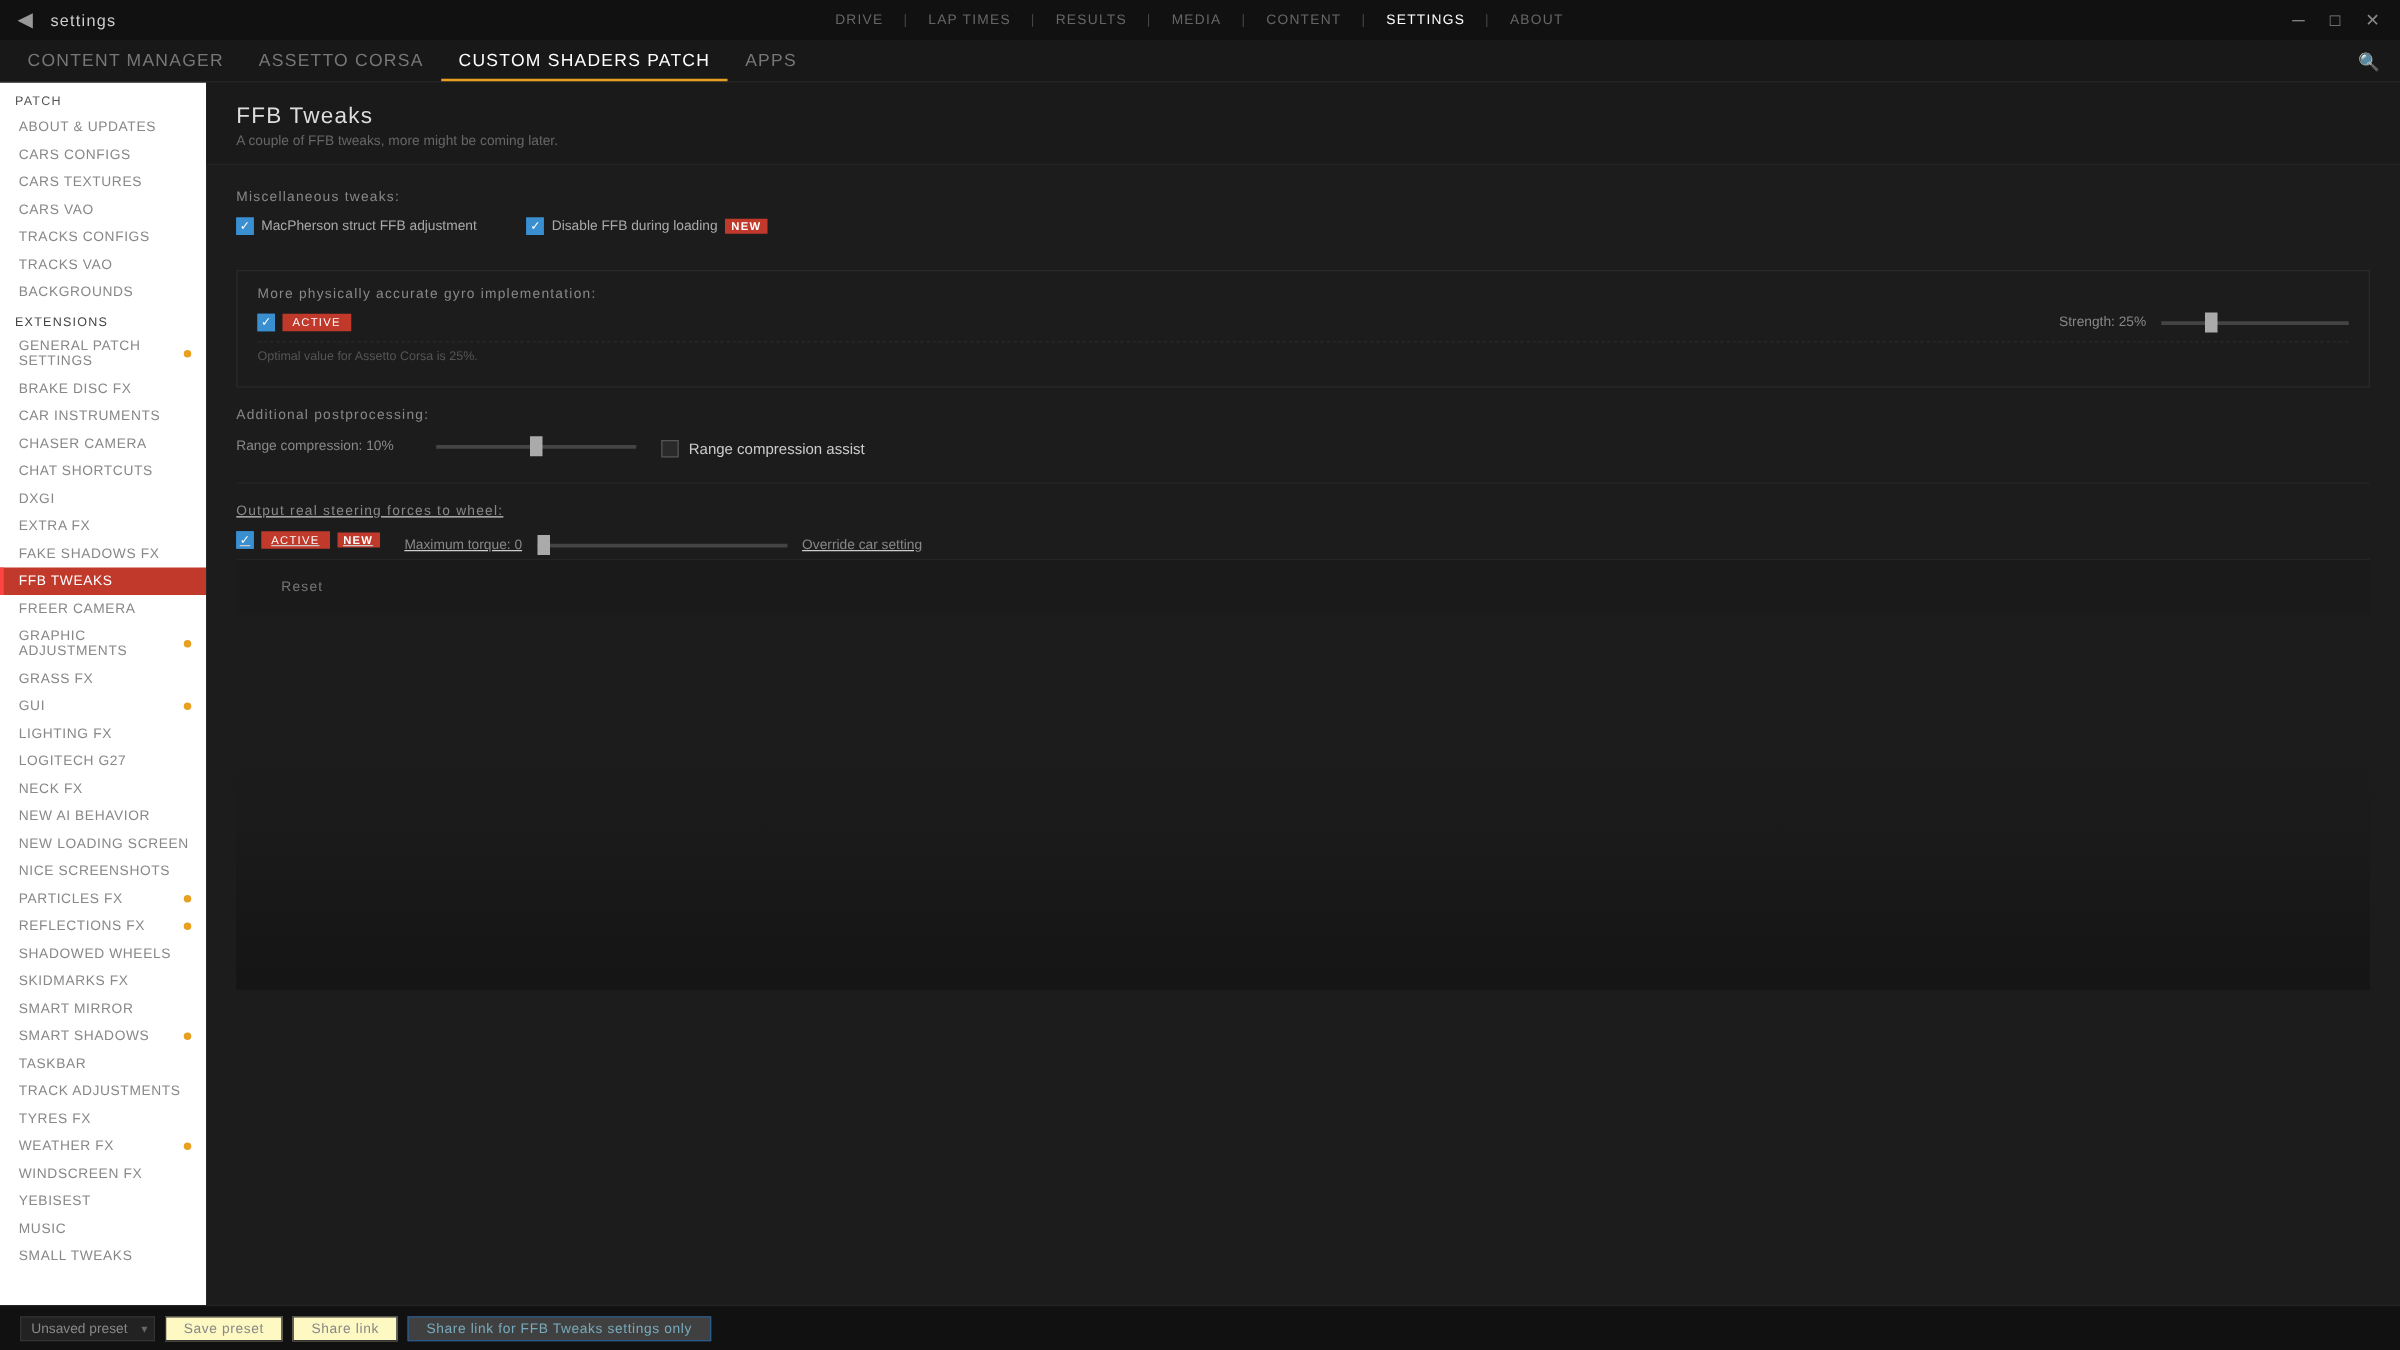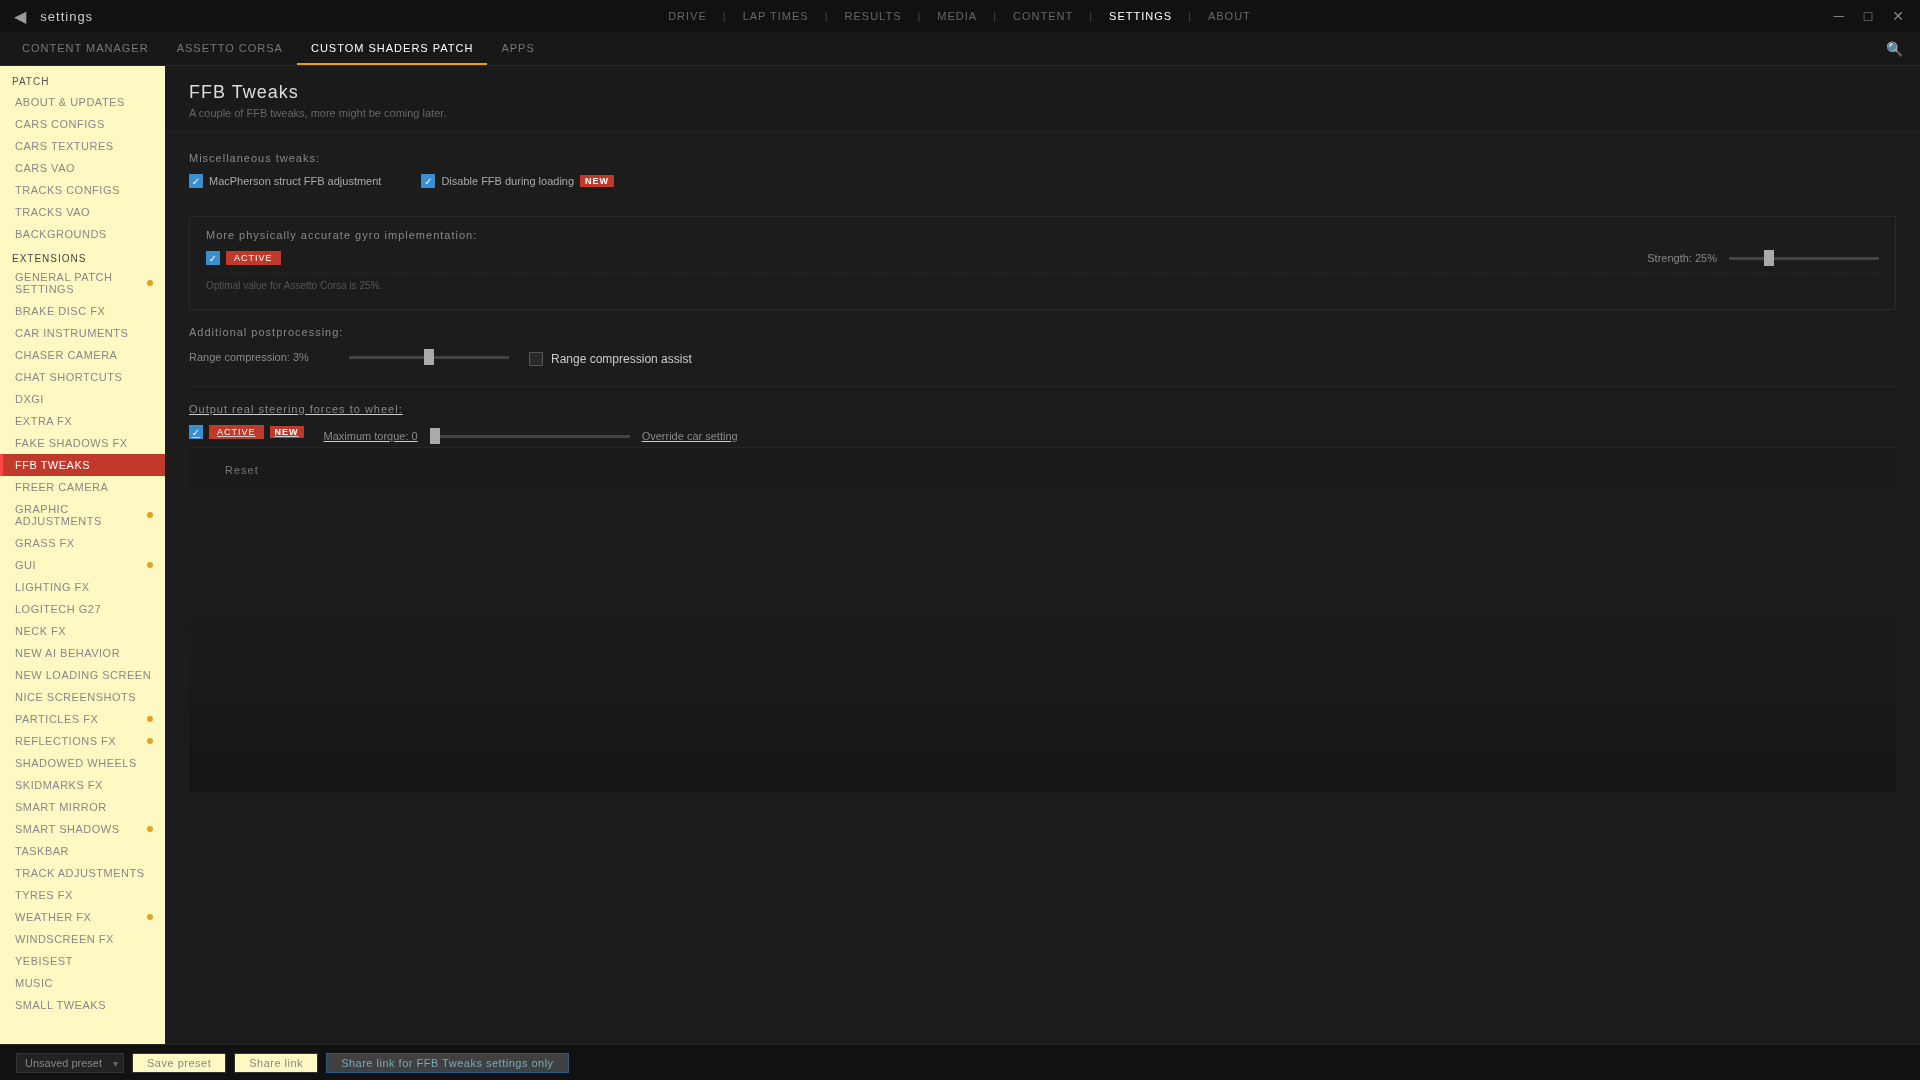--- a/index.html
+++ b/index.html
@@ -72,21 +72,21 @@
       display: flex;
       align-items: center;
       background: #181818;
       height: 34px;
       padding: 0 8px;
       border-bottom: 1px solid #2a2a2a;
       flex-shrink: 0;
     }
     .tabbar-item {
       color: #777;
-      font-size: 11px;
+      font-size: 14px;
       letter-spacing: 1px;
       text-transform: uppercase;
       padding: 0 14px;
       height: 100%;
       display: flex;
       align-items: center;
       cursor: pointer;
       border-bottom: 2px solid transparent;
     }
     .tabbar-item.active {
@@ -106,21 +106,21 @@
     
     .main-layout {
       display: flex;
       flex: 1;
       overflow: hidden;
     }
 
     
     .sidebar {
       width: 165px;
-      background: #fef9c3;
+      background: #ffffff;
       overflow-y: auto;
       flex-shrink: 0;
       padding-bottom: 20px;
     }
     .sidebar::-webkit-scrollbar { width: 4px; }
     .sidebar::-webkit-scrollbar-track { background: #111; }
     .sidebar::-webkit-scrollbar-thumb { background: #333; }
 
     .sidebar-section-label {
       color: #555;
@@ -648,21 +648,21 @@
               <input type="range" min="0" max="100" value="25" style="width: 150px;">
             </div>
           </div>
         </div>
         <div class="optimal-note">Optimal value for Assetto Corsa is 25%.</div>
       </div>
 
       <div class="postprocessing-section">
         <div class="section-label">Additional postprocessing:</div>
         <div class="postprocessing-row">
-          <span class="range-label">Range compression: 3%</span>
+          <span class="range-label">Range compression: 10%</span>
           <input type="range" min="0" max="200" value="100" style="width: 160px;">
           <div class="range-assist-row">
             <div class="custom-checkbox"></div>
             <label>Range compression assist</label>
           </div>
         </div>
       </div>
 
       <div class="steering-section">
         <div class="steering-header">Output real steering forces to wheel:</div>

